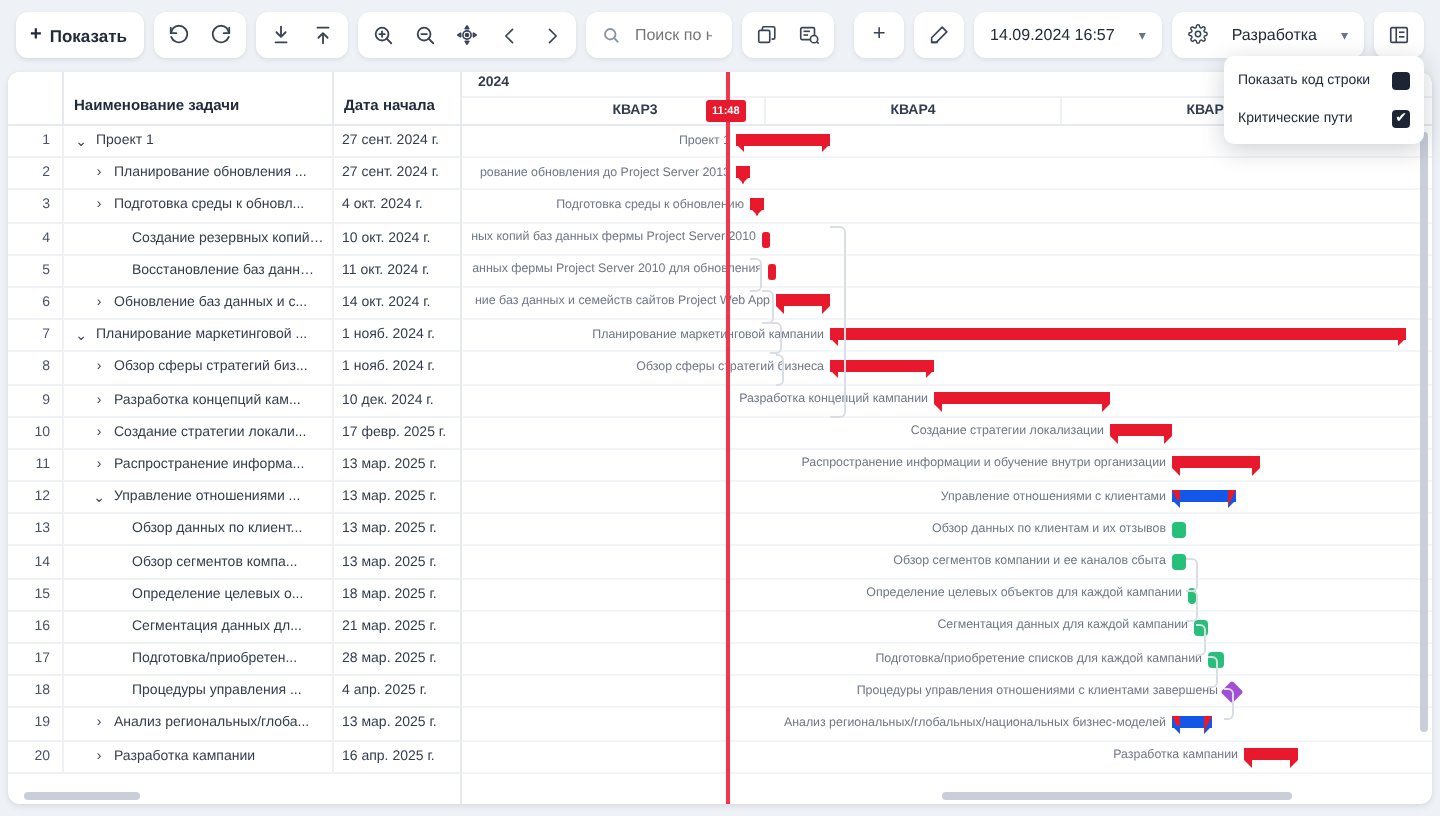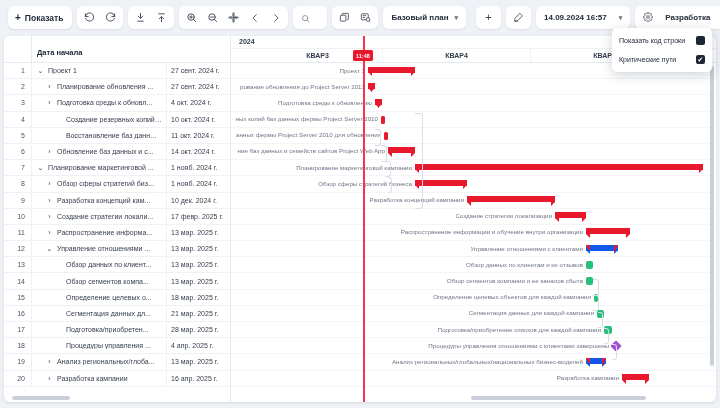--- a/index.html
+++ b/index.html
@@ -62,21 +62,21 @@
     font-family: "Liberation Sans", sans-serif;
   }
   .sel-box {
     background:#fff; border-radius:6px; height:23px;
     display:flex; align-items:center; gap:6px;
     padding: 0 8px;
     font-size:8px; color:#222b3a; font-weight:600;
     box-shadow: 0 1px 2px rgba(16,24,40,.08);
     cursor:pointer; white-space:nowrap;
   }
-  .sel-box.plain { font-weight:700;gap:12px; }
+  .sel-box.plain { font-weight:400;gap:12px; }
   .spacer { flex: 1 1 auto; }
   .chev { font-size:7px; color:#6b7386; }
 
   
   .dropdown {
     position:absolute; right:8px; top:28px;
     width:100px; background:#fff;
     border-radius:5px;
     box-shadow: 0 3px 12px rgba(16,24,40,.20);
     padding: 3px 0;
@@ -312,24 +312,20 @@
         <svg width="11" height="11" viewBox="0 0 24 24" fill="none" stroke="#3a4354" stroke-width="1.8" stroke-linejoin="round">
           <rect x="3" y="4" width="15" height="13" rx="1.5"></rect>
           <line x1="6" y1="8" x2="13" y2="8"></line>
             <line x1="6" y1="12" x2="11" y2="12"></line>
           <circle cx="17.5" cy="16.5" r="4" fill="#fff"></circle>
           <line x1="20.4" y1="19.4" x2="22.5" y2="21.5"></line>
         </svg>
       </div>
     </div>
 
-    <div class="sel-box">
-      <span>Базовый план</span>
-      <span class="chev">▾</span>
-    </div>
 
     <div class="spacer"></div>
 
     <div class="tb-group">
       <div class="tb-btn" style="font-size:11px;line-height:1;">+</div>
     </div>
     <div class="tb-group">
       <div class="tb-btn">
         <svg width="11" height="11" viewBox="0 0 24 24" fill="none" stroke="#3a4354" stroke-width="1.8" stroke-linecap="round" stroke-linejoin="round">
           <path d="M4 20h6"></path>
@@ -375,20 +371,21 @@
       <span>Критические пути</span>
       <span class="dd-box">✔</span>
     </div>
   </div>
 
   <div class="panel">
 
     <div class="grid">
       <div class="grid-head">
         <div class="gh-cell gh-idx"></div>
+        <div class="gh-cell gh-name">Наименование задачи</div>
         <div class="gh-cell gh-date">Дата начала</div>
       </div>
       <div id="grid-rows">
           <div class="grid-row">
             <div class="c-idx">1</div>
             <div class="c-name" style="padding-left: 4px;">
               <span class="tw">⌄</span>
               <span class="txt">Проект 1</span>
             </div>
             <div class="c-date">27 сент. 2024 г.</div>

